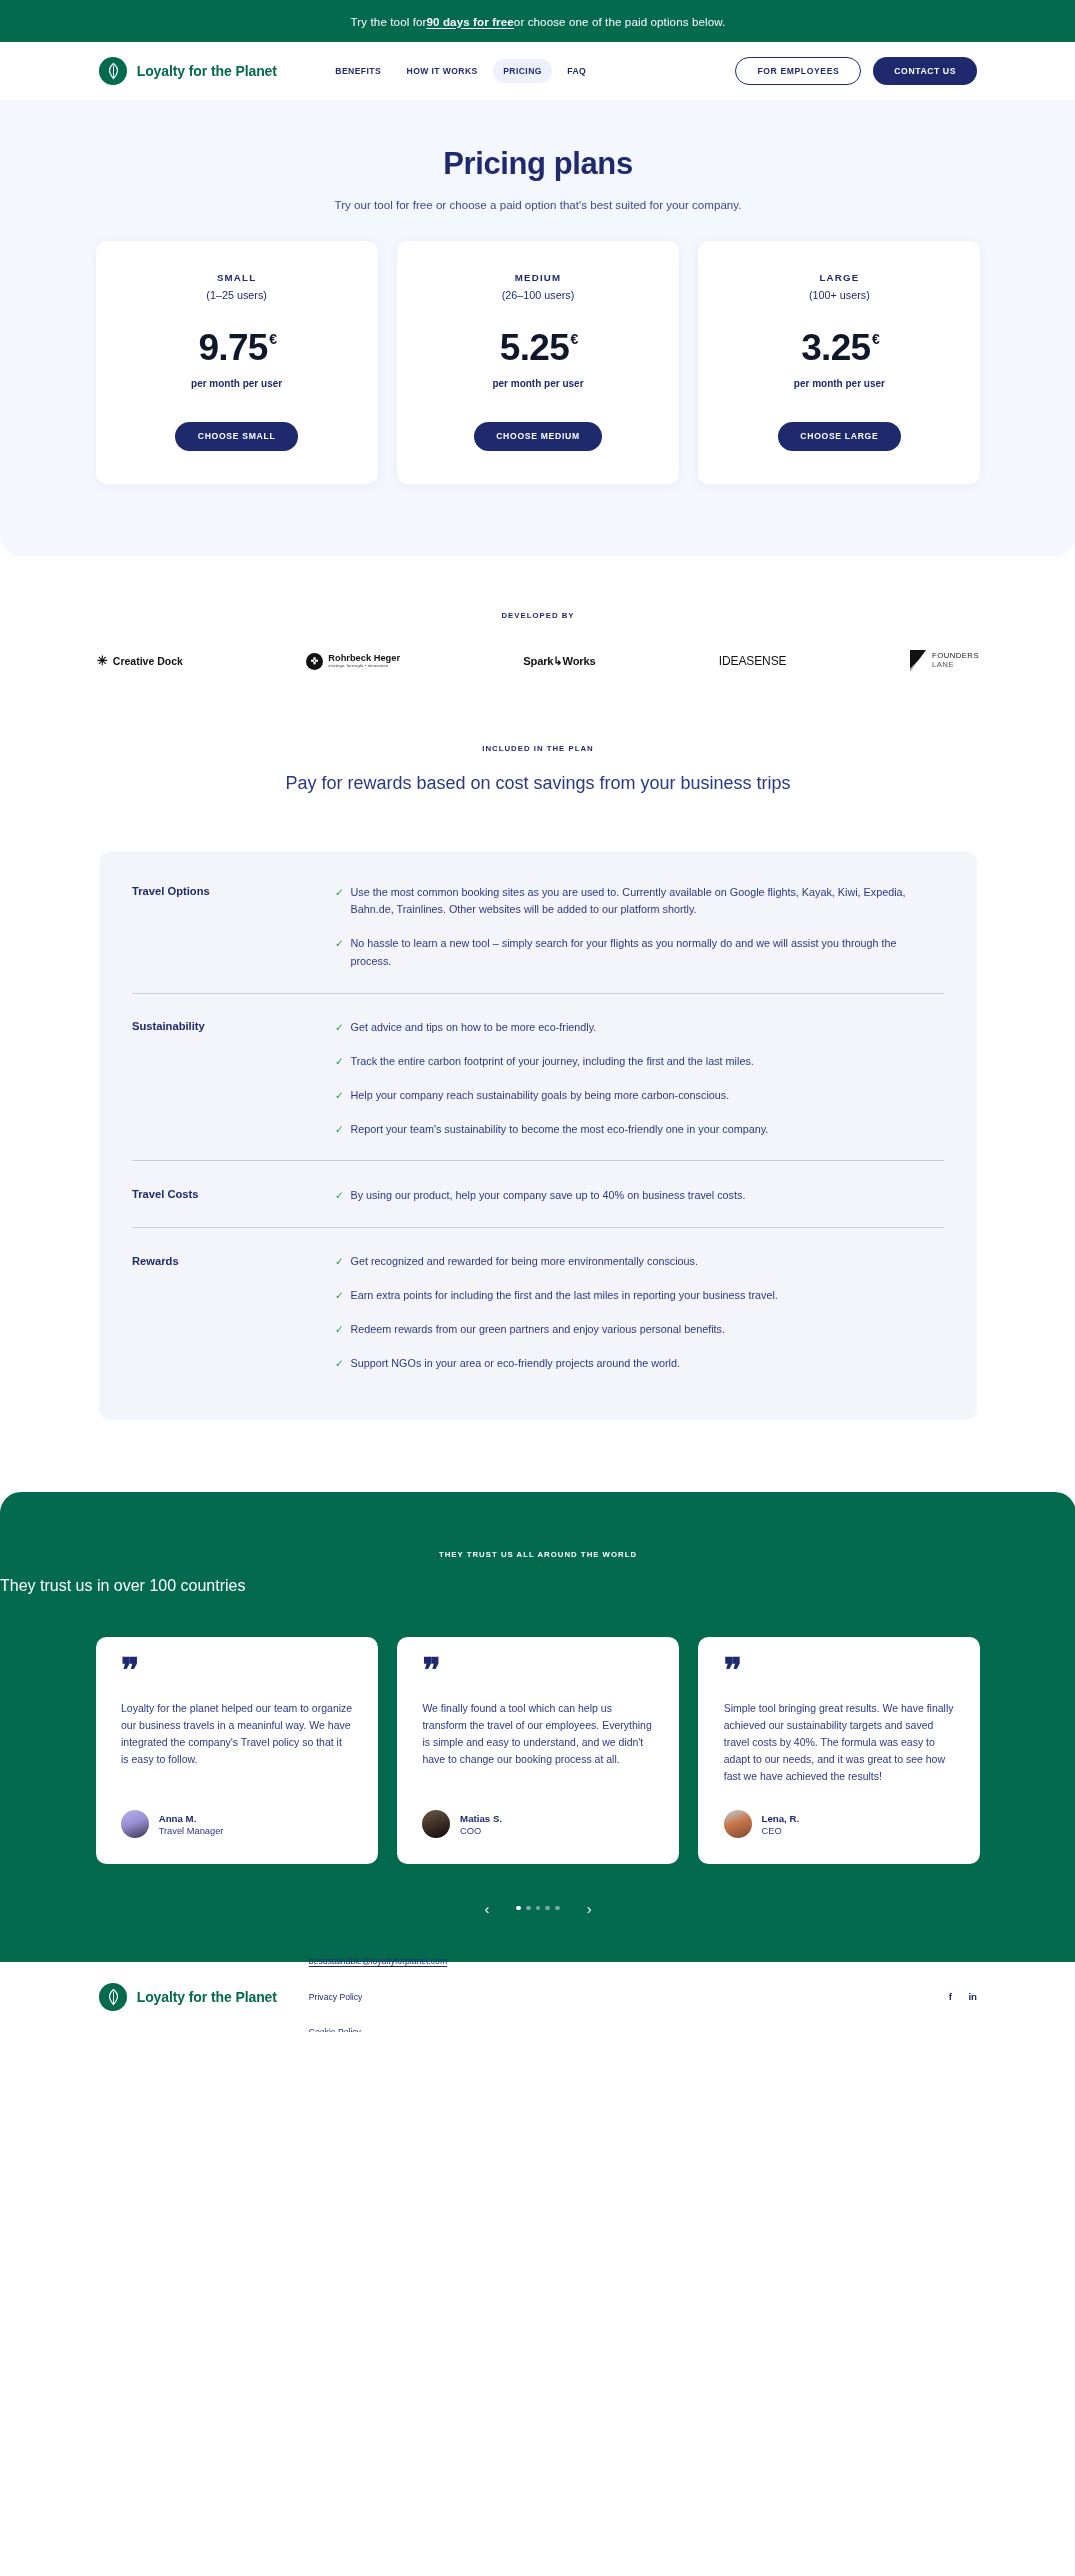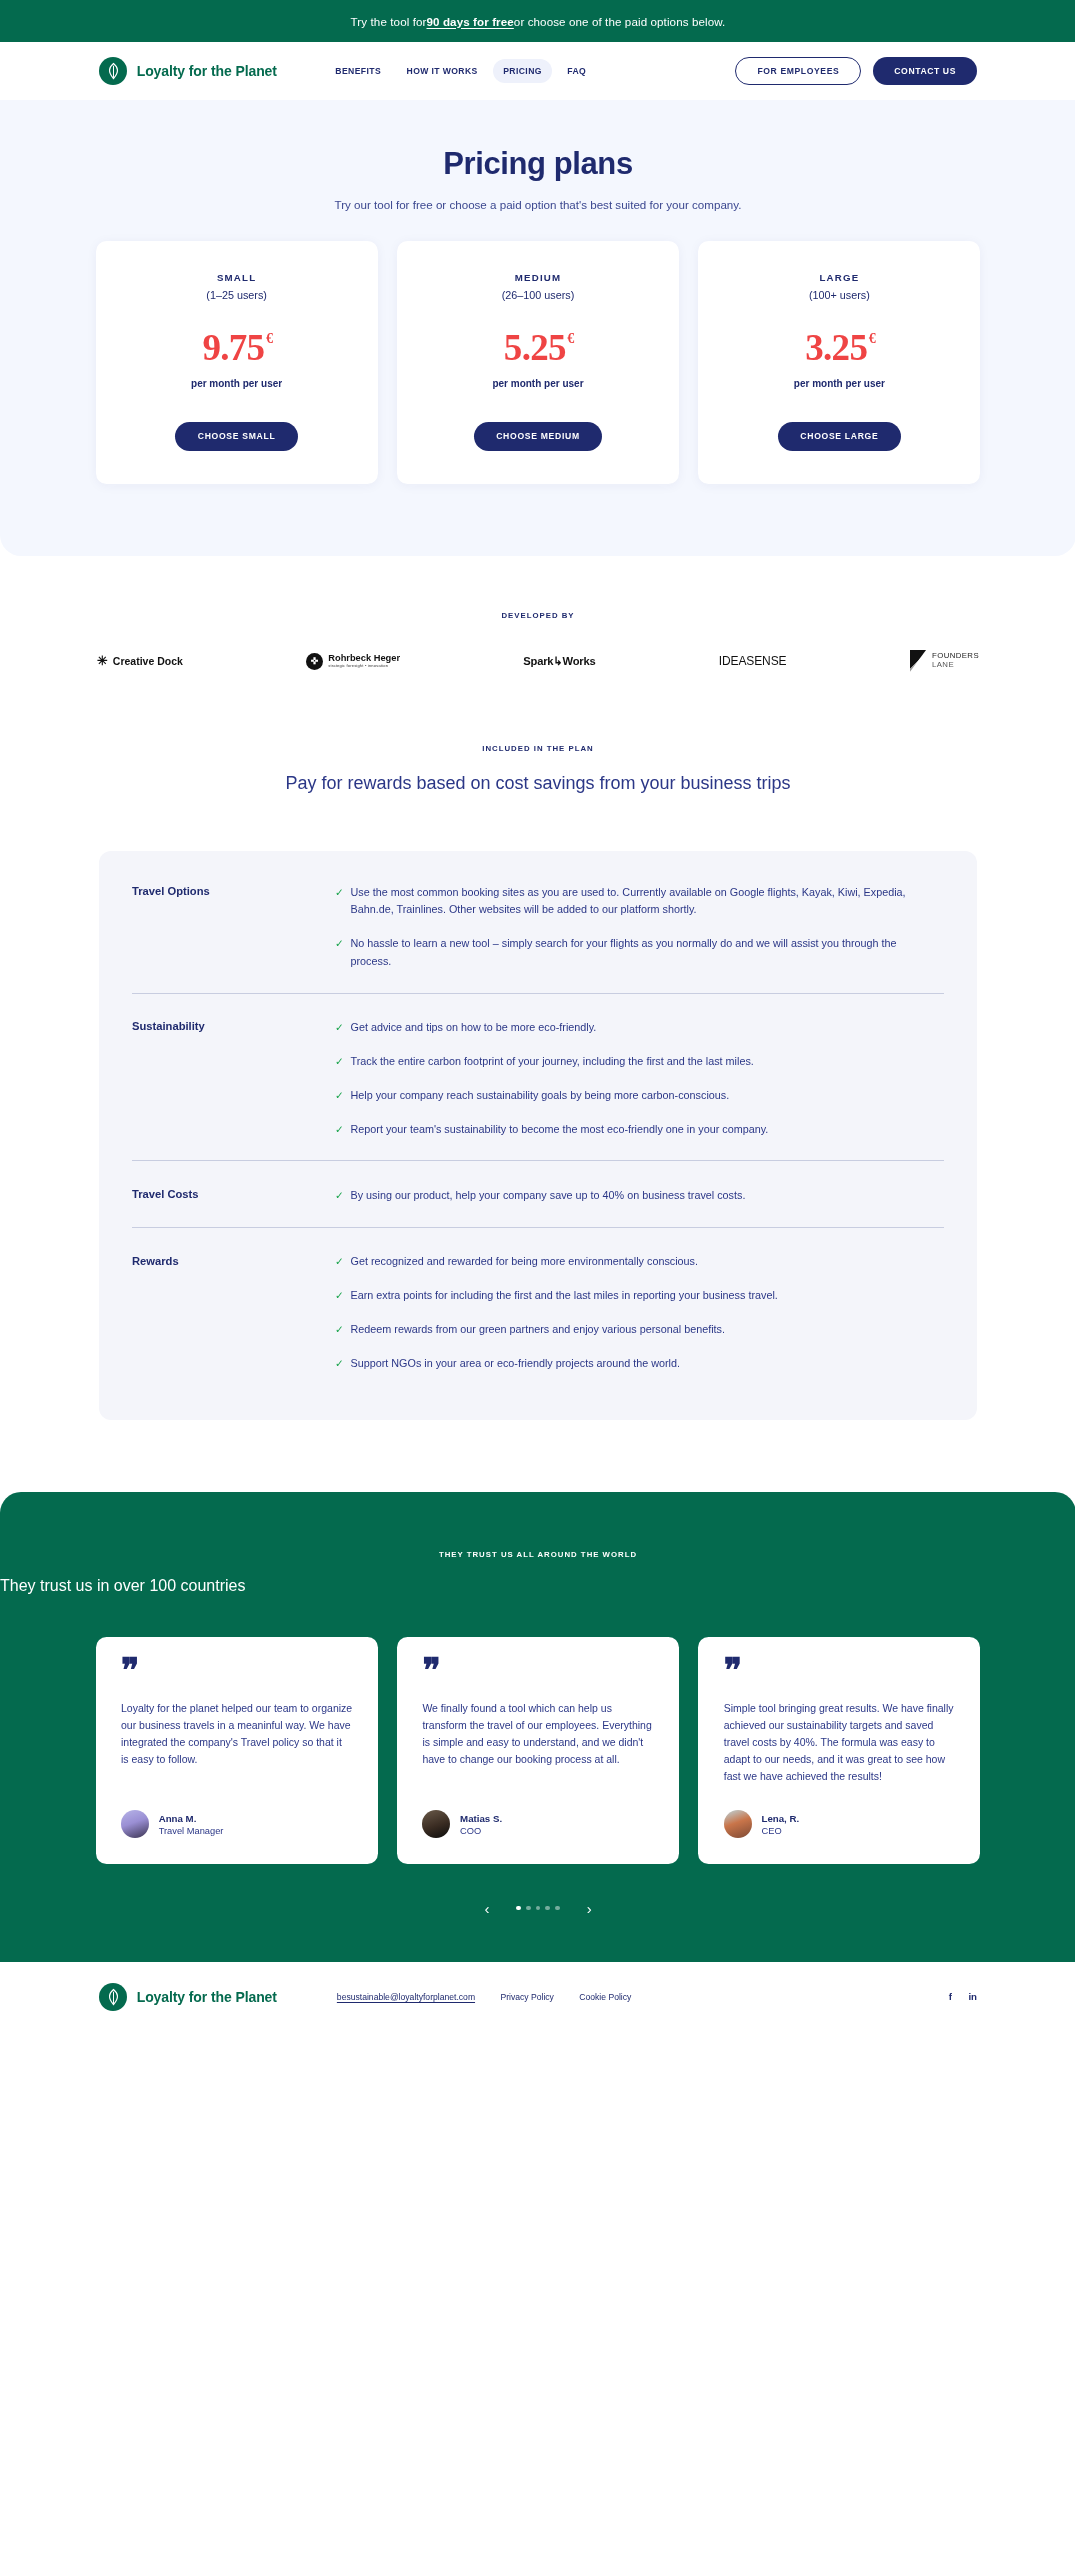--- a/index.html
+++ b/index.html
@@ -169,24 +169,23 @@
   }
   .plan-users {
     font-size: 10.8px;
     color: #1f2a6e;
     margin-top: 5.2px;
   }
   .plan-price {
     margin-top: 28px;
     font-size: 37px;
     font-weight: 700;
-    color: #ef4444;
+    color: #0f172a;
     line-height: 1;
     letter-spacing: -0.7px;
-    font-family: Liberation Serif, serif;
   }
   .plan-price .cur {
     font-size: 14px;
     font-weight: 700;
     vertical-align: top;
     position: relative;
     top: 3px;
     left: 1.5px;
   }
   .plan-period {
@@ -415,21 +414,22 @@
   .site-footer {
     background: #ffffff;
     height: 70px;
     display: flex;
     align-items: center;
     padding: 0 99px;
   }
   .footer-links {
     display: flex;
     gap: 25.4px;
-    margin-left: 60px;
+    margin-left: 32px;
+    flex-direction: column;
   }
   .f-email {
     font-size: 8.6px;
     color: #1f2a6e;
     text-decoration: underline;
     text-underline-offset: 1.5px;
     cursor: pointer;
   }
   .f-link {
     font-size: 8.6px;

